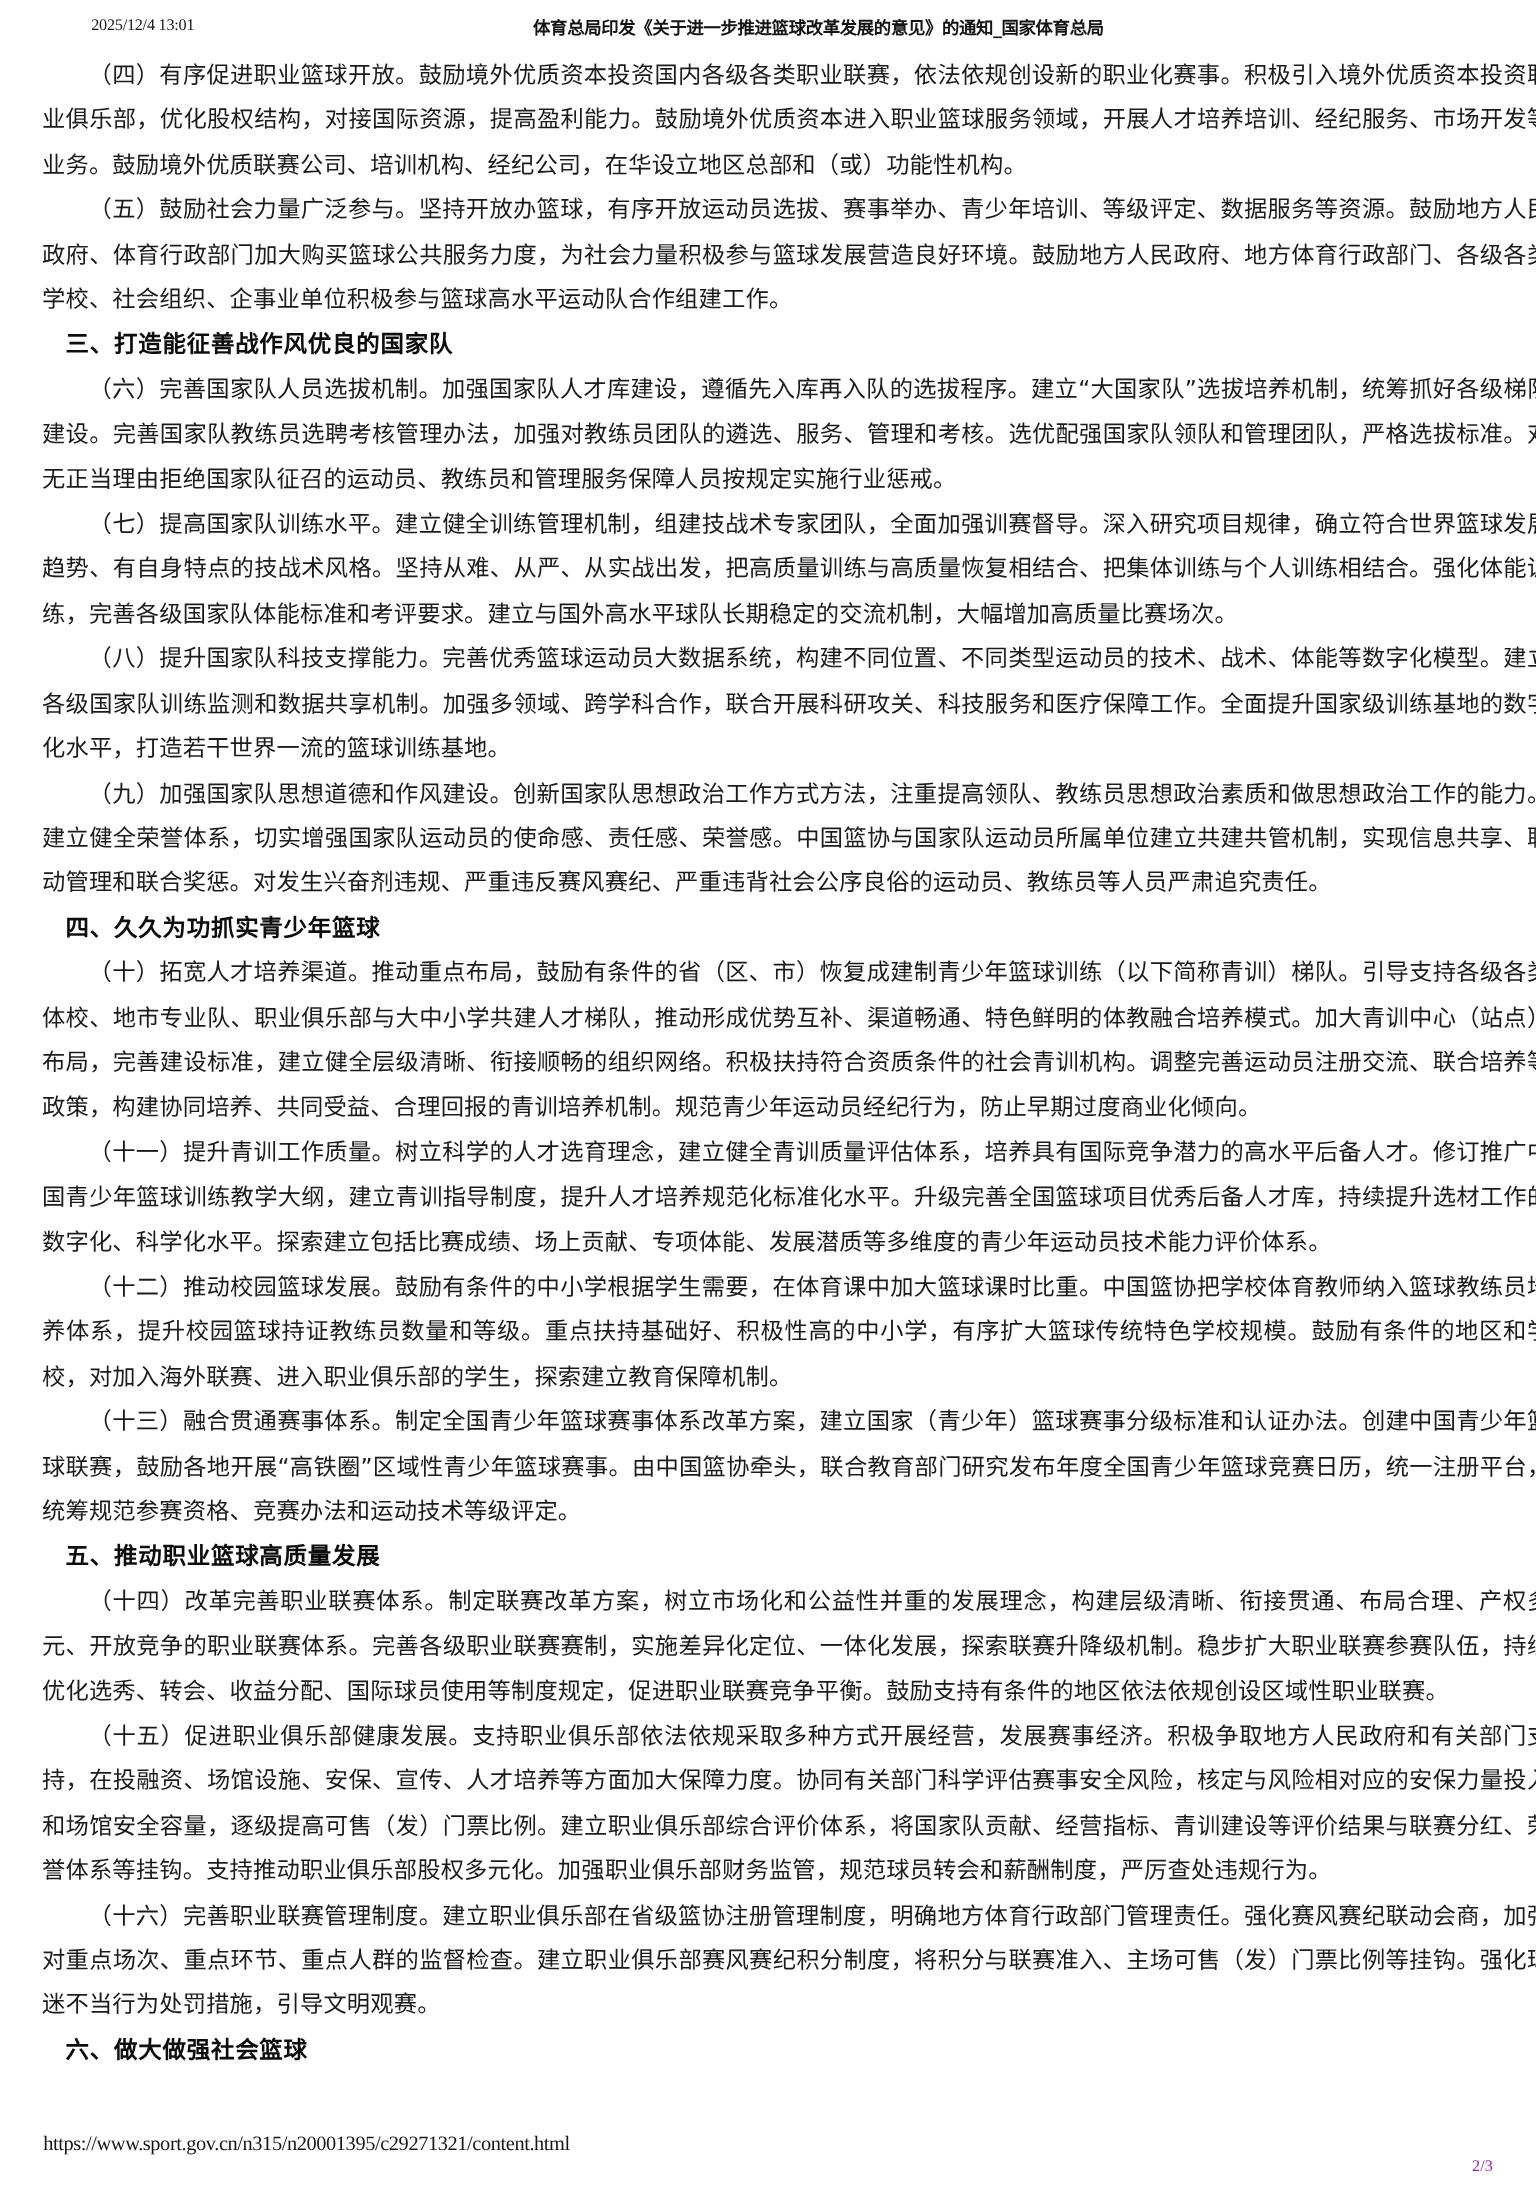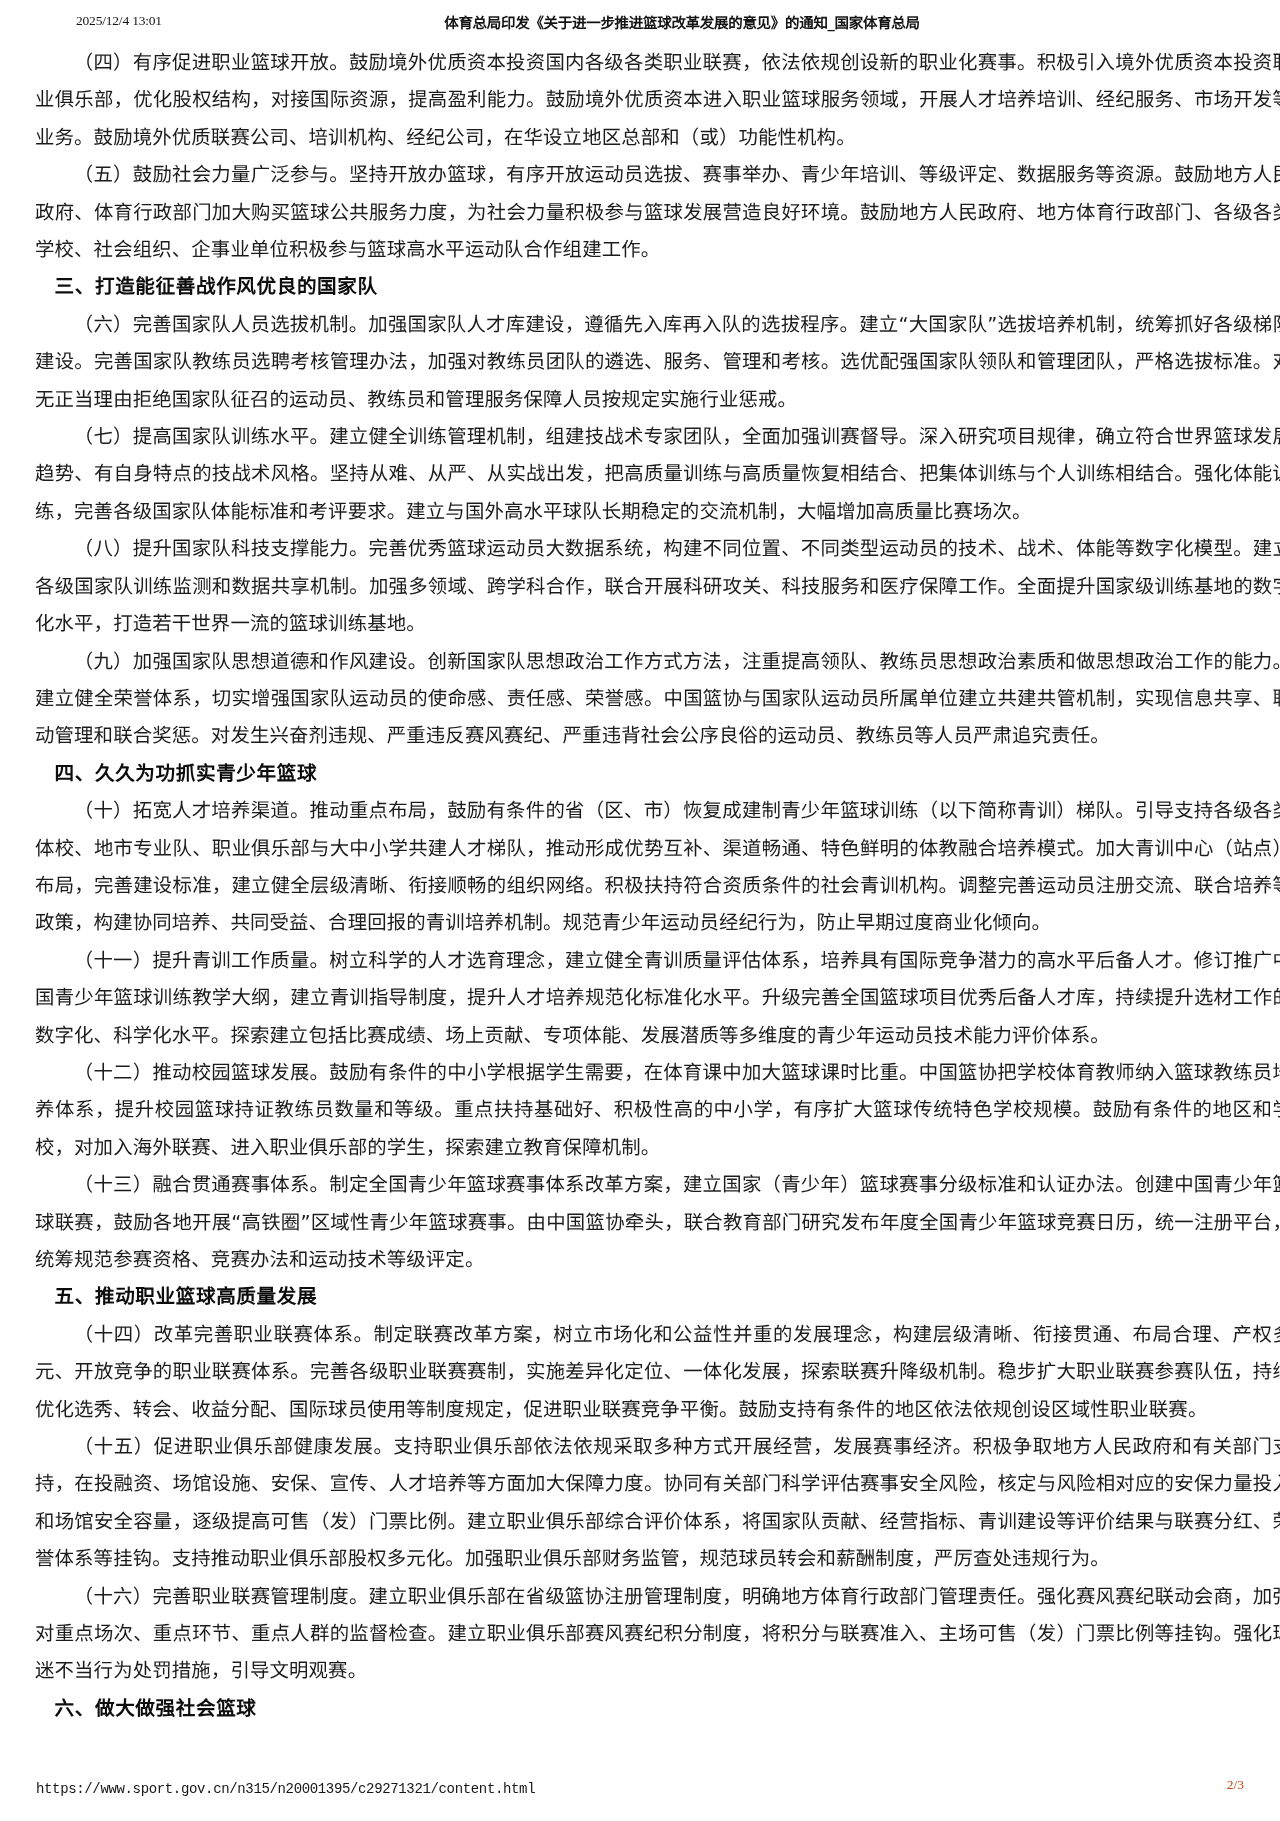--- a/index.html
+++ b/index.html
@@ -101,32 +101,32 @@
     position: absolute;
     bottom: 0;
     left: 0;
     width: 1280px;
     height: 80px;
   }
   .print-footer .pf-url {
     position: absolute;
     left: 36px;
     bottom: 24px;
-    font-size: 14px;
+    font-size: 17px;
     color: #161616;
     white-space: nowrap;
     letter-spacing: -0.35px;
-    font-family: Liberation Mono, monospace;
+    font-family: Liberation Serif, serif;
   }
   .print-footer .pf-page {
     position: absolute;
     right: 36px;
-    bottom: 28px;
+    bottom: 8px;
     font-size: 13.5px;
-    color: #c2410c;
+    color: #a21caf;
     white-space: nowrap;
     font-family: "Liberation Serif", "DejaVu Serif", serif;
   }
 </style>
 </head>
 <body>
 
 <div class="print-header">
   <span class="ph-date">2025/12/4 13:01</span>
   <span class="ph-title">体育总局印发《关于进一步推进篮球改革发展的意见》的通知_国家体育总局</span>

